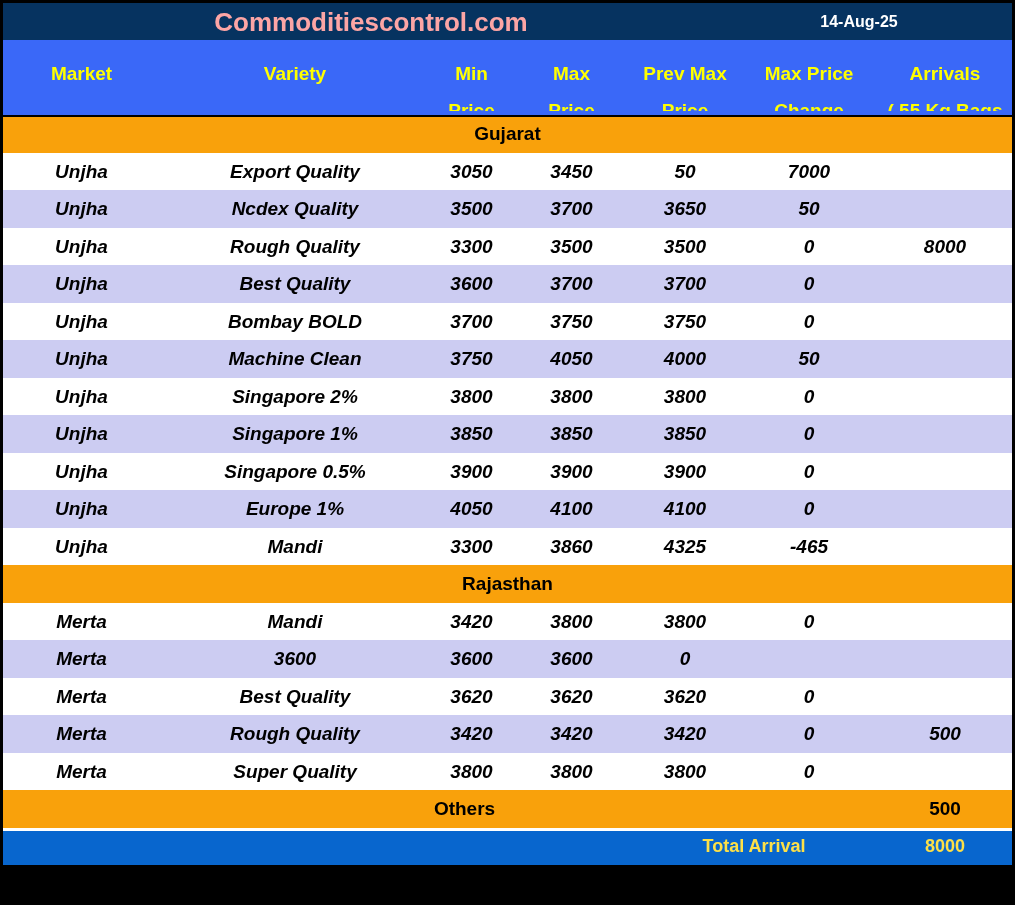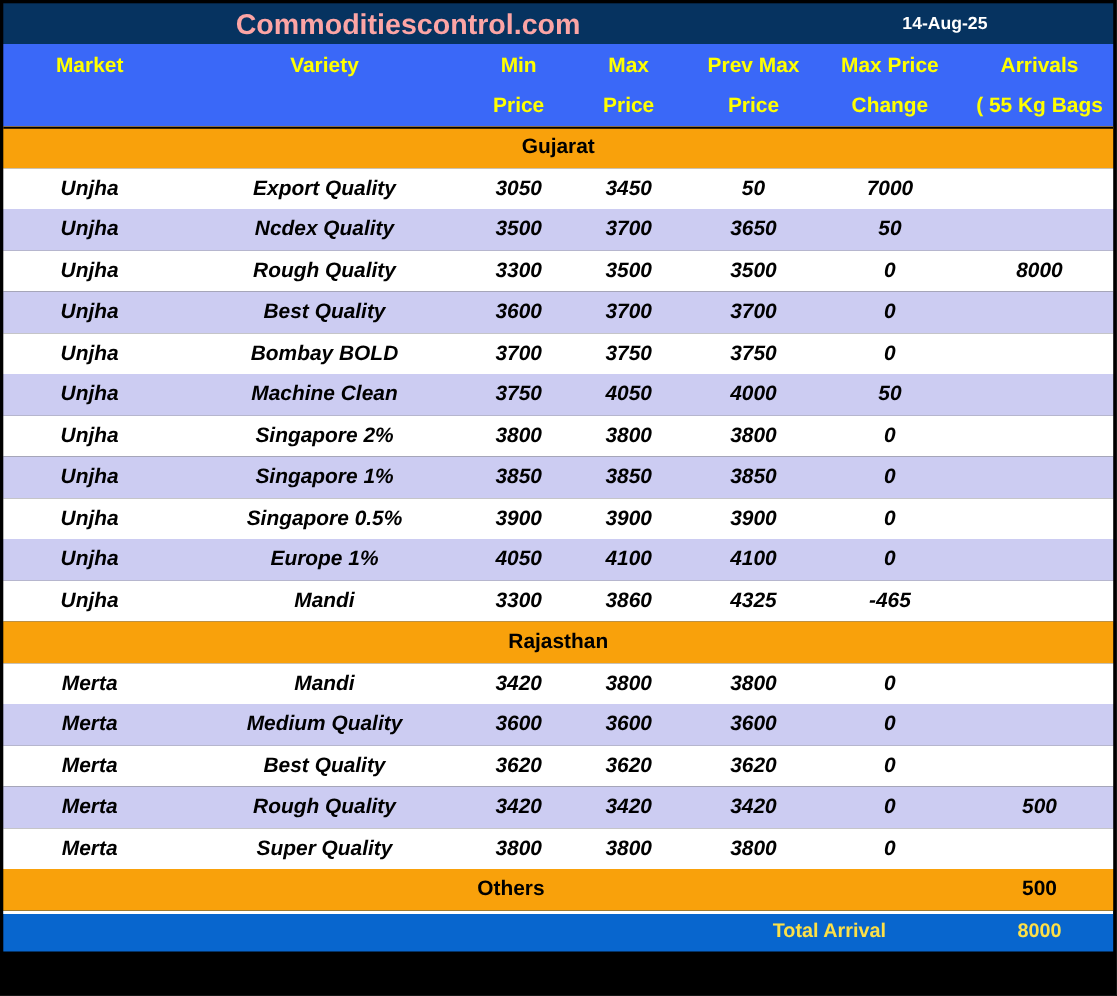--- a/index.html
+++ b/index.html
@@ -13,21 +13,21 @@
   .title-bar { height:37px; background:#0866CE; }
   .abs-c { position:absolute; top:50%; transform:translate(-50%,-50%); white-space:nowrap; }
   .brand { left:368px; color:#fca5a5; font-size:26px; }
   .date  { left:856px; color:#FFFFFF; font-size:16px; }
   .rtitle{ left:368px; color:#FFFF00; font-size:27px; }
   .unit  { left:876px; color:#FFFF00; font-size:16px; }
 
   .grid { display:grid; grid-template-columns:157px 270px 83px 117px 110px 138px 134px; width:1009px; }
   .colhead { height:75px; background:#3A68F8; overflow:hidden; flex:0 0 auto; }
   .hcell { position:relative; color:#FFFF00; font-size:19px; text-align:center;
-           padding-top:7px; line-height:25px; height:71px; overflow:hidden; }
+           padding-top:21px; line-height:25px; height:71px; overflow:hidden; }
   .hcell .l2 { display:block; margin-top:12px; }
   .hcell .l3 { position:absolute; top:68px; left:0; right:0; text-align:center; line-height:25px; }
 
   .tbody { flex:0 0 auto; display:flex; flex-direction:column; }
   .row { height:37.5px; align-items:center; font-size:19px; color:#000;font-style:italic; }
   .row > div { text-align:center; line-height:37.5px; white-space:nowrap; overflow:hidden; }
   .row.plain { background:#FFFFFF; }
   .row.alt   { background:#CCCCF2; }
 
   .secbar { height:37.5px; background:#F9A10B; color:#000; font-size:19px;
@@ -211,21 +211,20 @@
     <div>Mandi</div>
     <div>3420</div>
     <div>3800</div>
     <div>3800</div>
     <div>0</div>
     <div></div>
   </div>
 
   <div class="grid row alt">
     <div>Merta</div>
-    <div>Medium Quality</div>
     <div>3600</div>
     <div>3600</div>
     <div>3600</div>
     <div>0</div>
     <div></div>
   </div>
 
   <div class="grid row plain">
     <div>Merta</div>
     <div>Best Quality</div>

